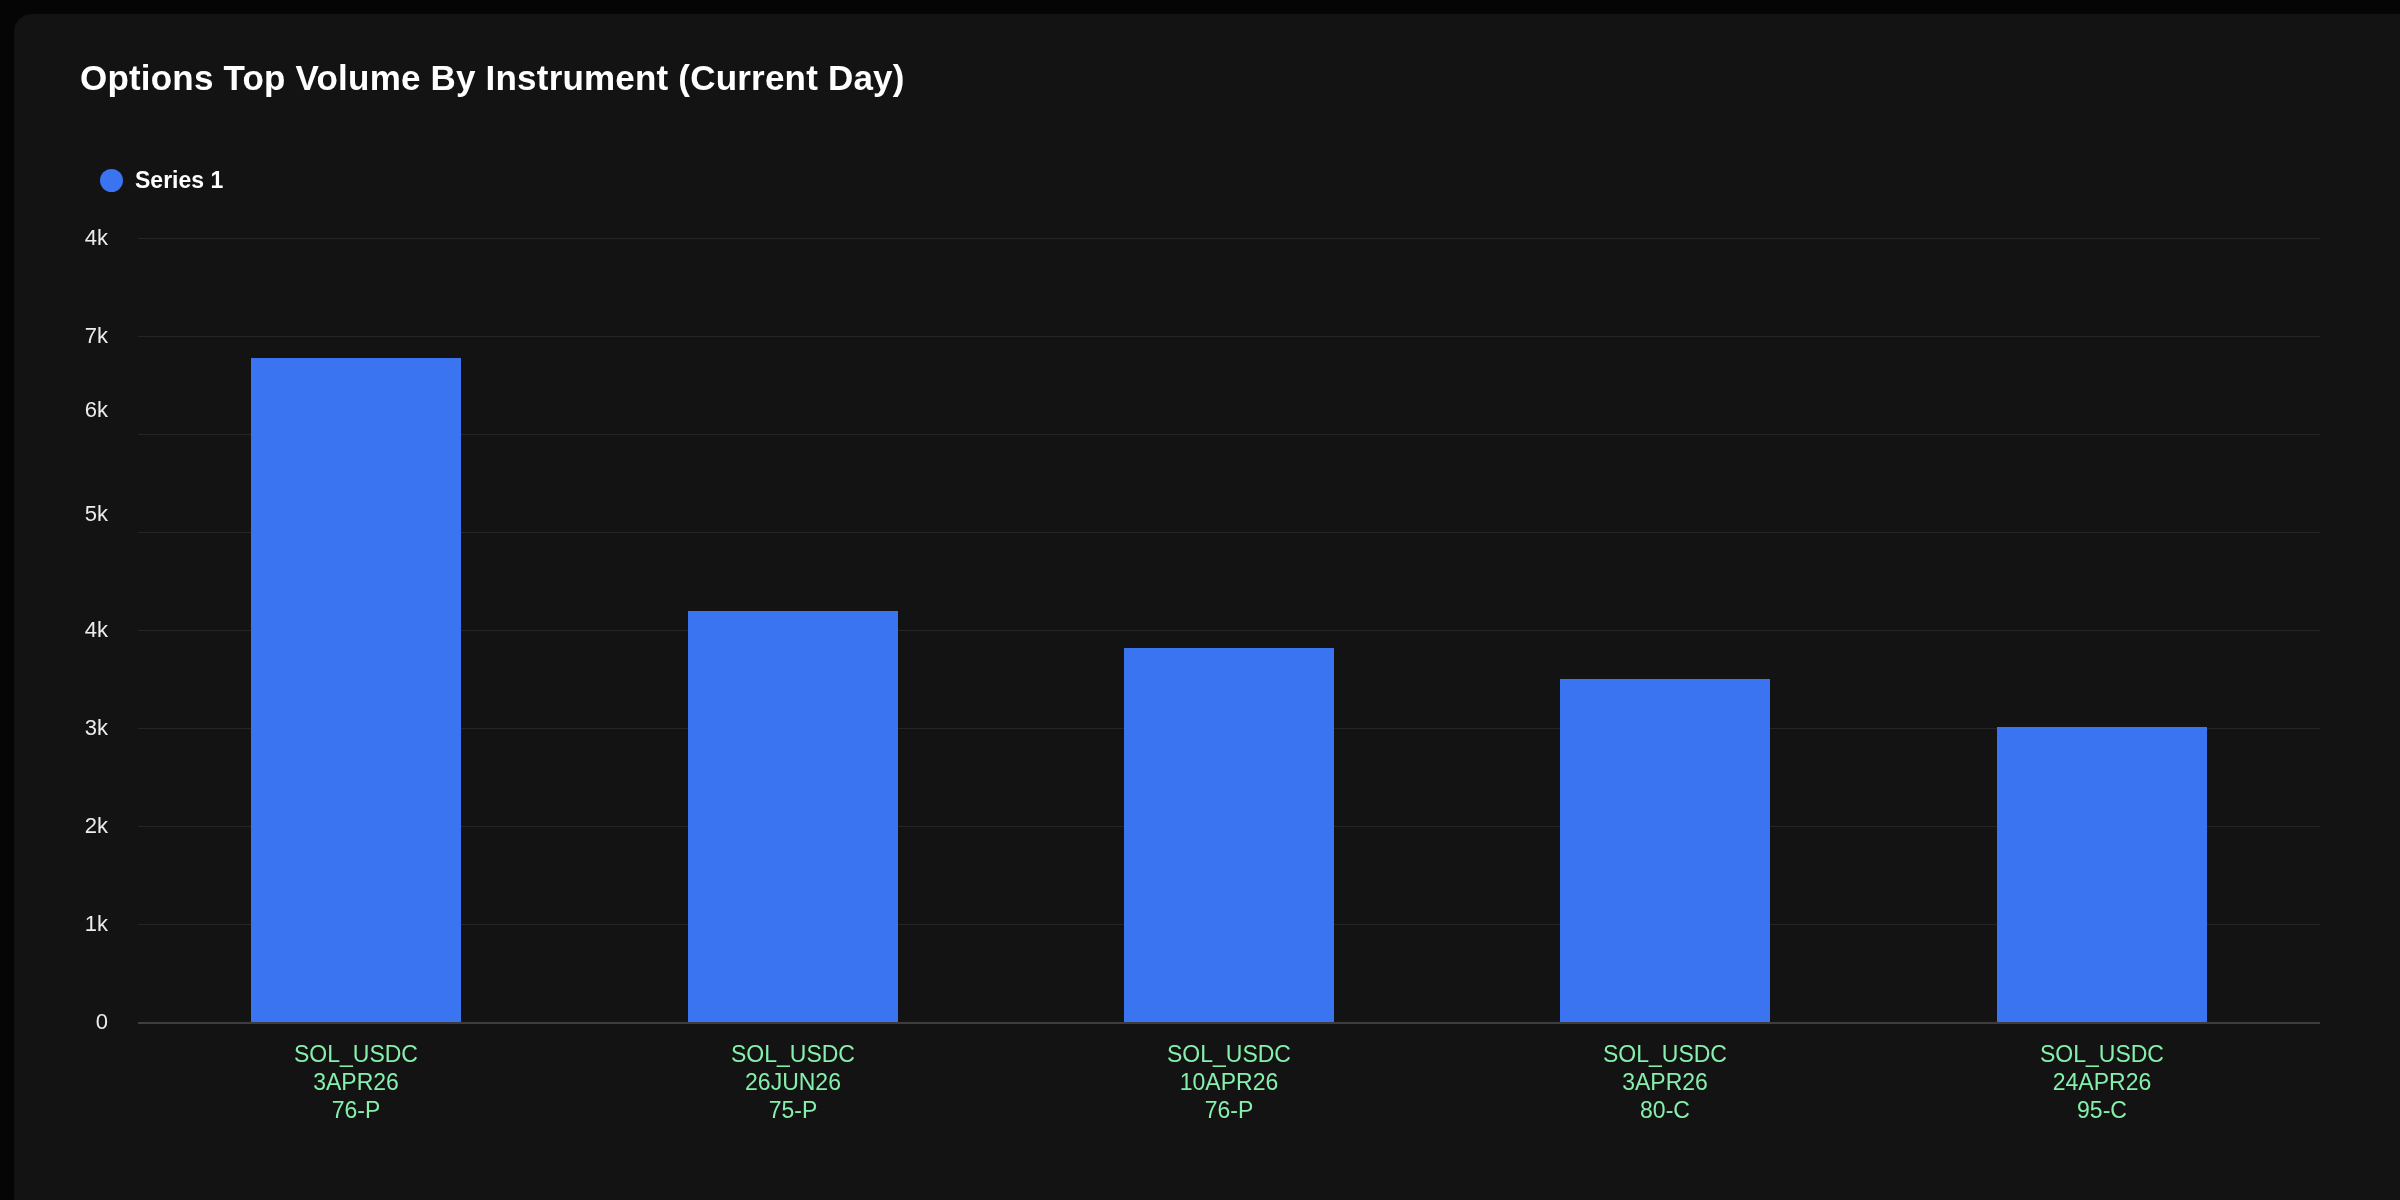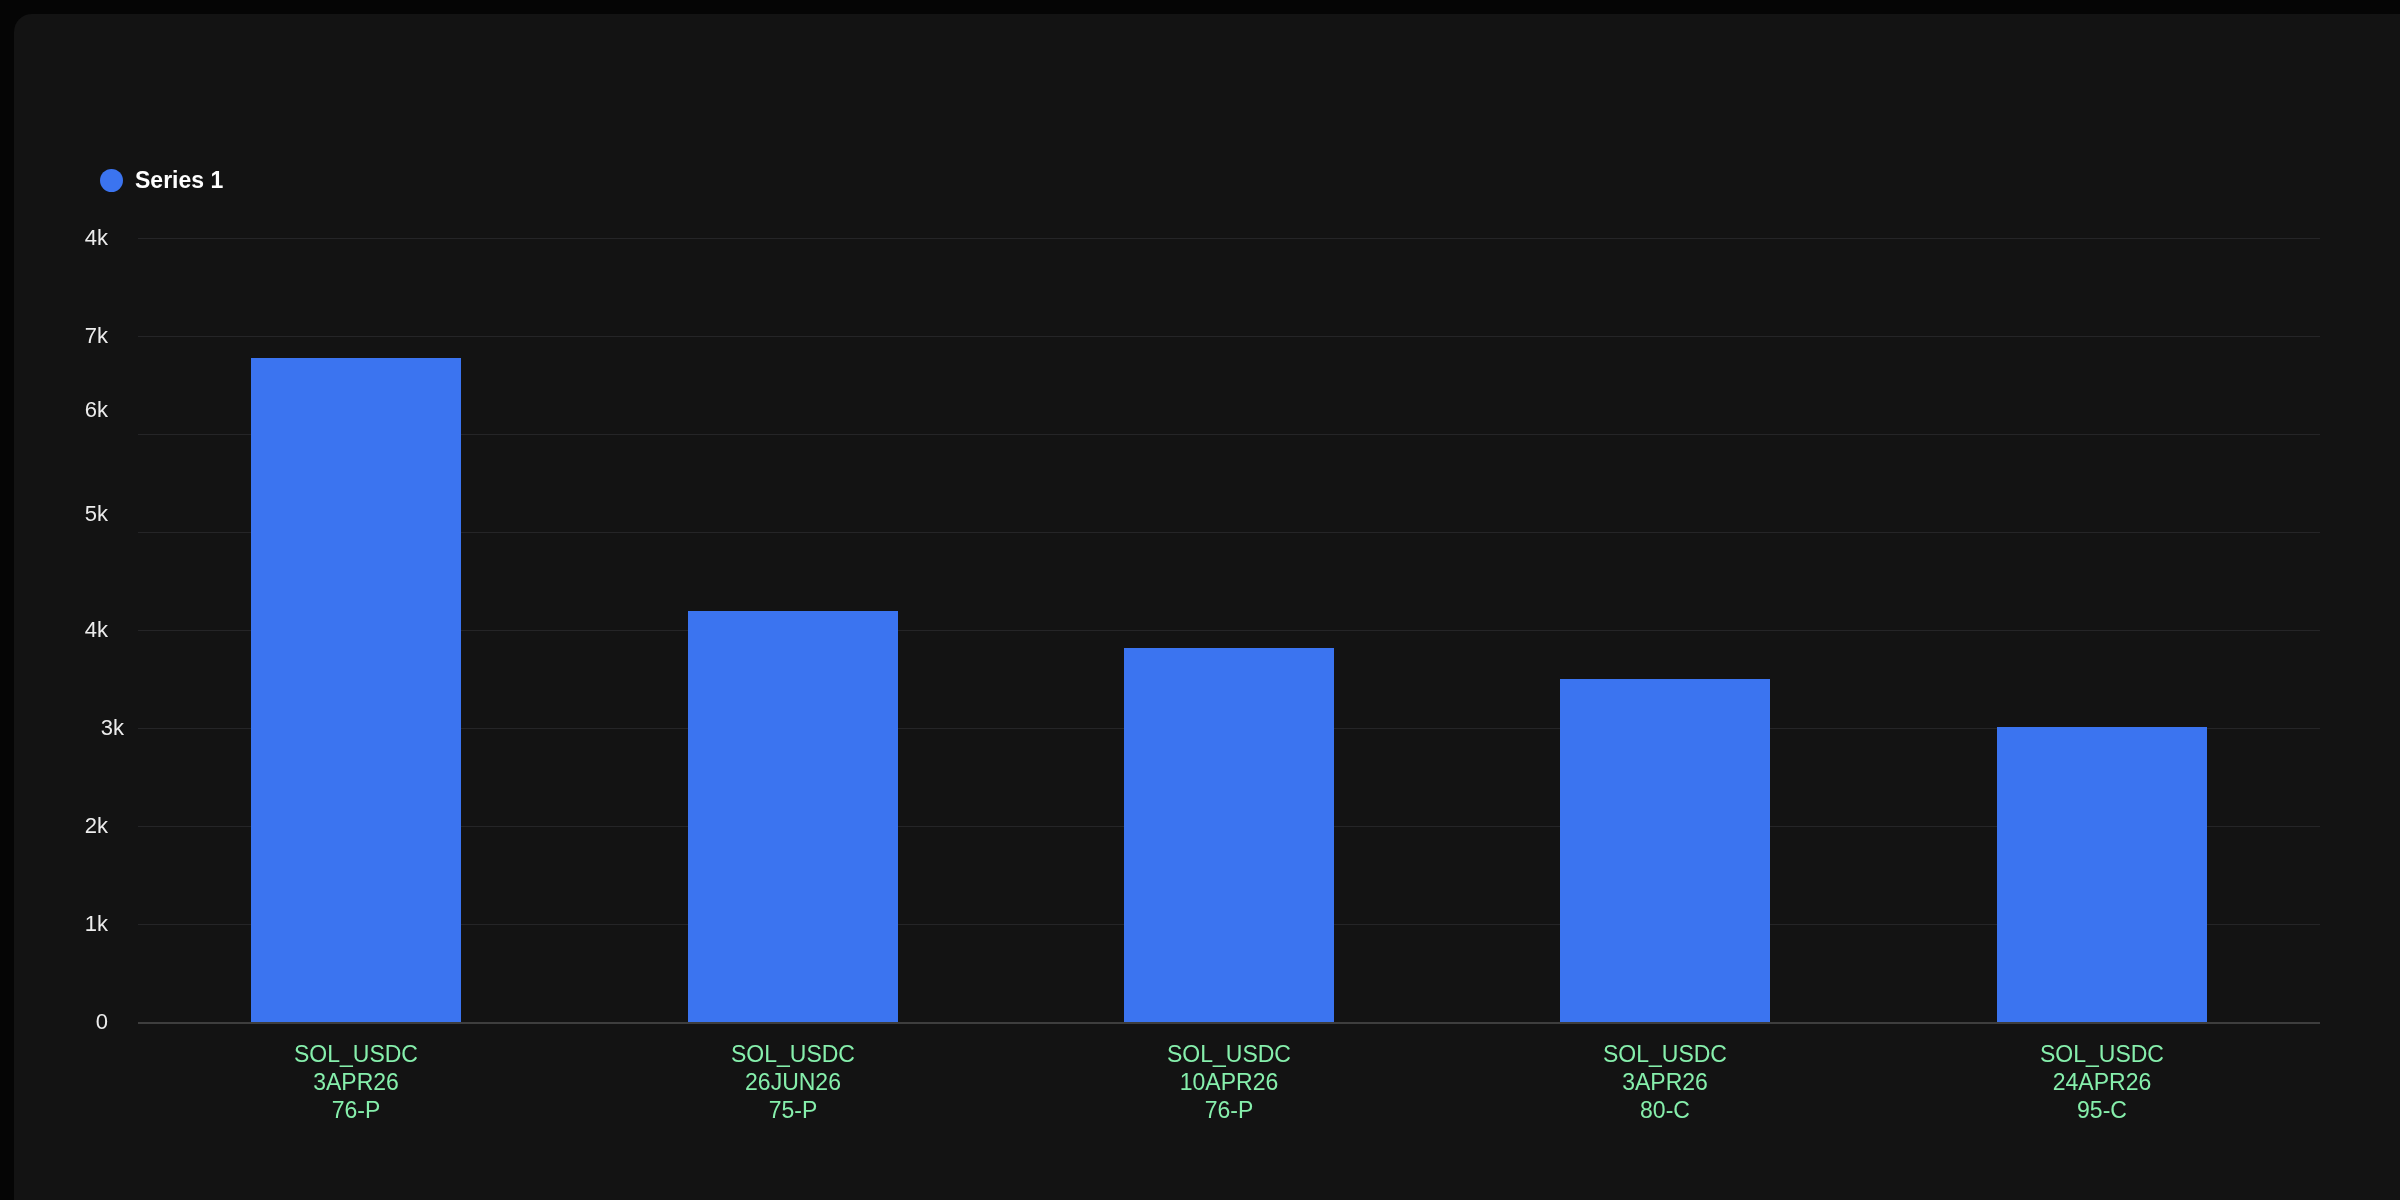--- a/index.html
+++ b/index.html
@@ -91,34 +91,35 @@
     line-height: 28px;
     color: #86efac;
   }
 </style>
 </head>
 <body>
 
 <div class="page">
   <div class="panel"></div>
 
+  <div class="chart-title">Options Top Volume By Instrument (Current Day)</div>
 
   <div class="legend">
     <span class="legend-dot" style="background: rgb(59, 116, 240);"></span>
     <span class="legend-label">Series 1</span>
   </div>
 
   <div class="plot" id="plot">
       <div class="ytick" style="top: 1009px;">0</div>
       <div class="gridline" style="left: 138px; width: 2182px; top: 924px; background: rgb(37, 37, 39);"></div>
       <div class="ytick" style="top: 911px;">1k</div>
       <div class="gridline" style="left: 138px; width: 2182px; top: 826px; background: rgb(37, 37, 39);"></div>
       <div class="ytick" style="top: 813px;">2k</div>
       <div class="gridline" style="left: 138px; width: 2182px; top: 728px; background: rgb(37, 37, 39);"></div>
-      <div class="ytick" style="top: 715px; padding-left: 16px;">3k</div>
+      <div class="ytick" style="top: 715px;">3k</div>
       <div class="gridline" style="left: 138px; width: 2182px; top: 630px; background: rgb(37, 37, 39);"></div>
       <div class="ytick" style="top: 617px;">4k</div>
       <div class="gridline" style="left: 138px; width: 2182px; top: 532px; background: rgb(37, 37, 39);"></div>
       <div class="ytick" style="top: 501px;">5k</div>
       <div class="gridline" style="left: 138px; width: 2182px; top: 434px; background: rgb(37, 37, 39);"></div>
       <div class="ytick" style="top: 397px;">6k</div>
       <div class="gridline" style="left: 138px; width: 2182px; top: 336px; background: rgb(37, 37, 39);"></div>
       <div class="ytick" style="top: 323px;">7k</div>
       <div class="gridline" style="left: 138px; width: 2182px; top: 238px; background: rgb(37, 37, 39);"></div>
       <div class="ytick" style="top: 225px;">4k</div>

